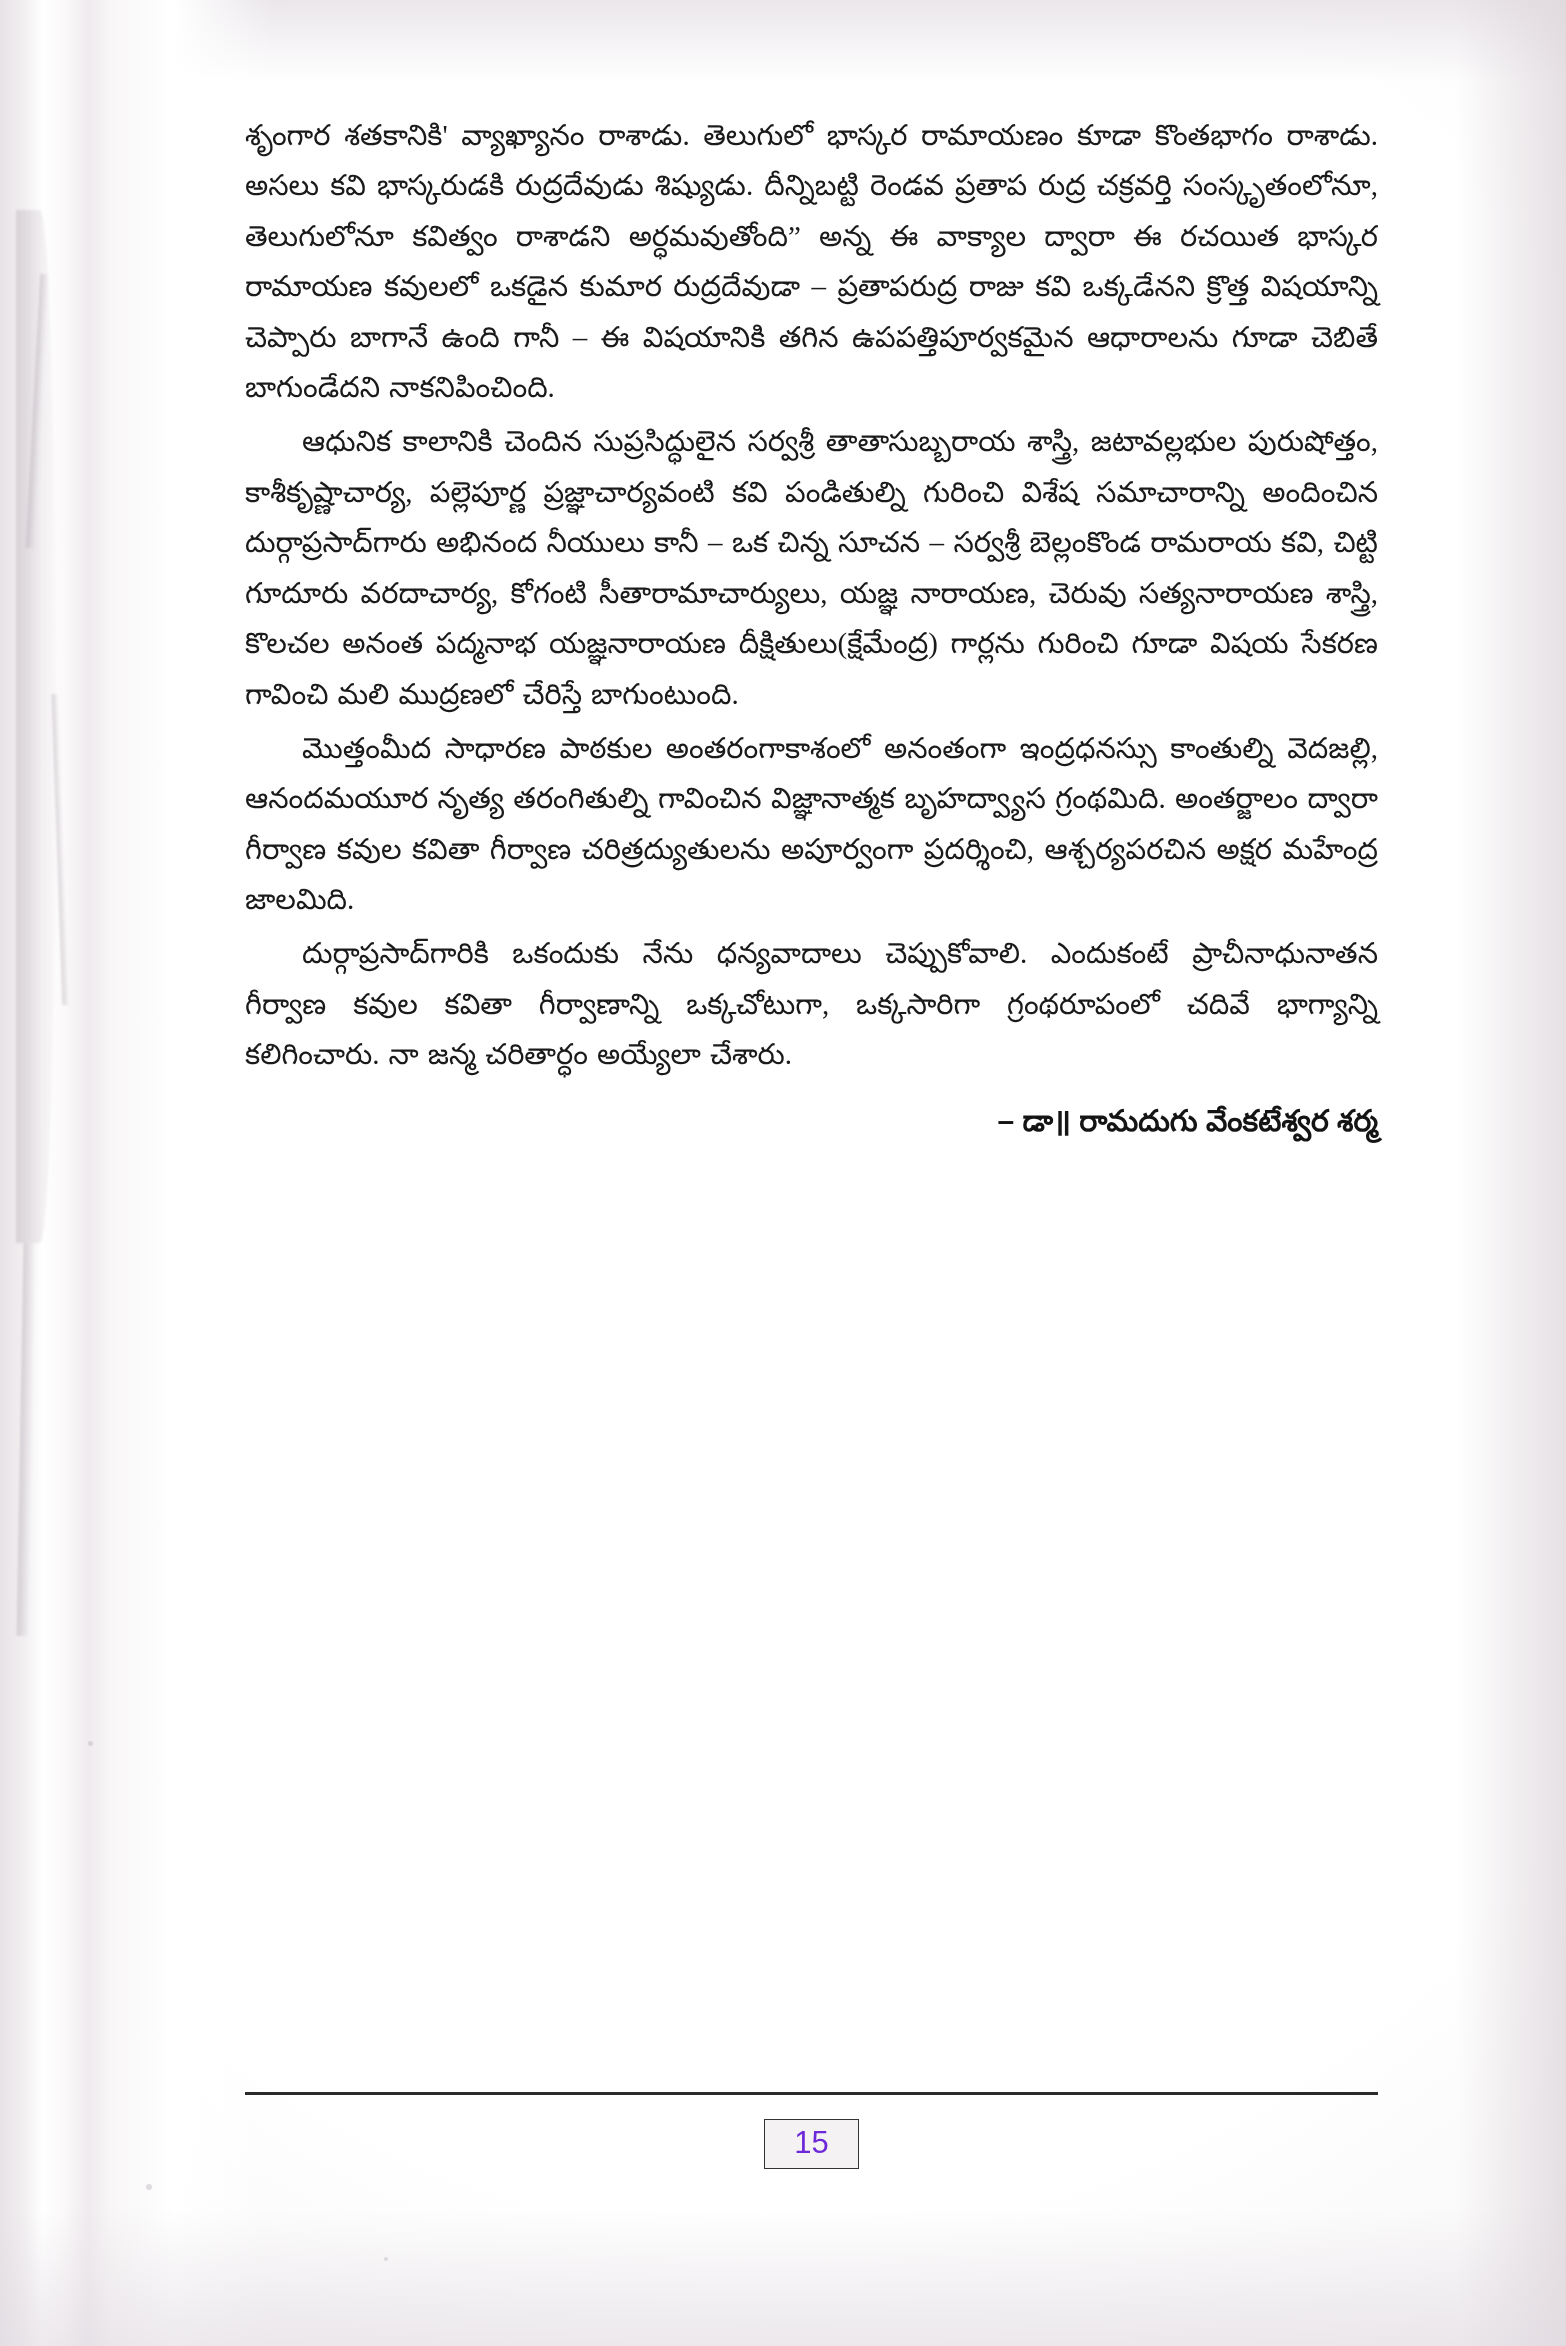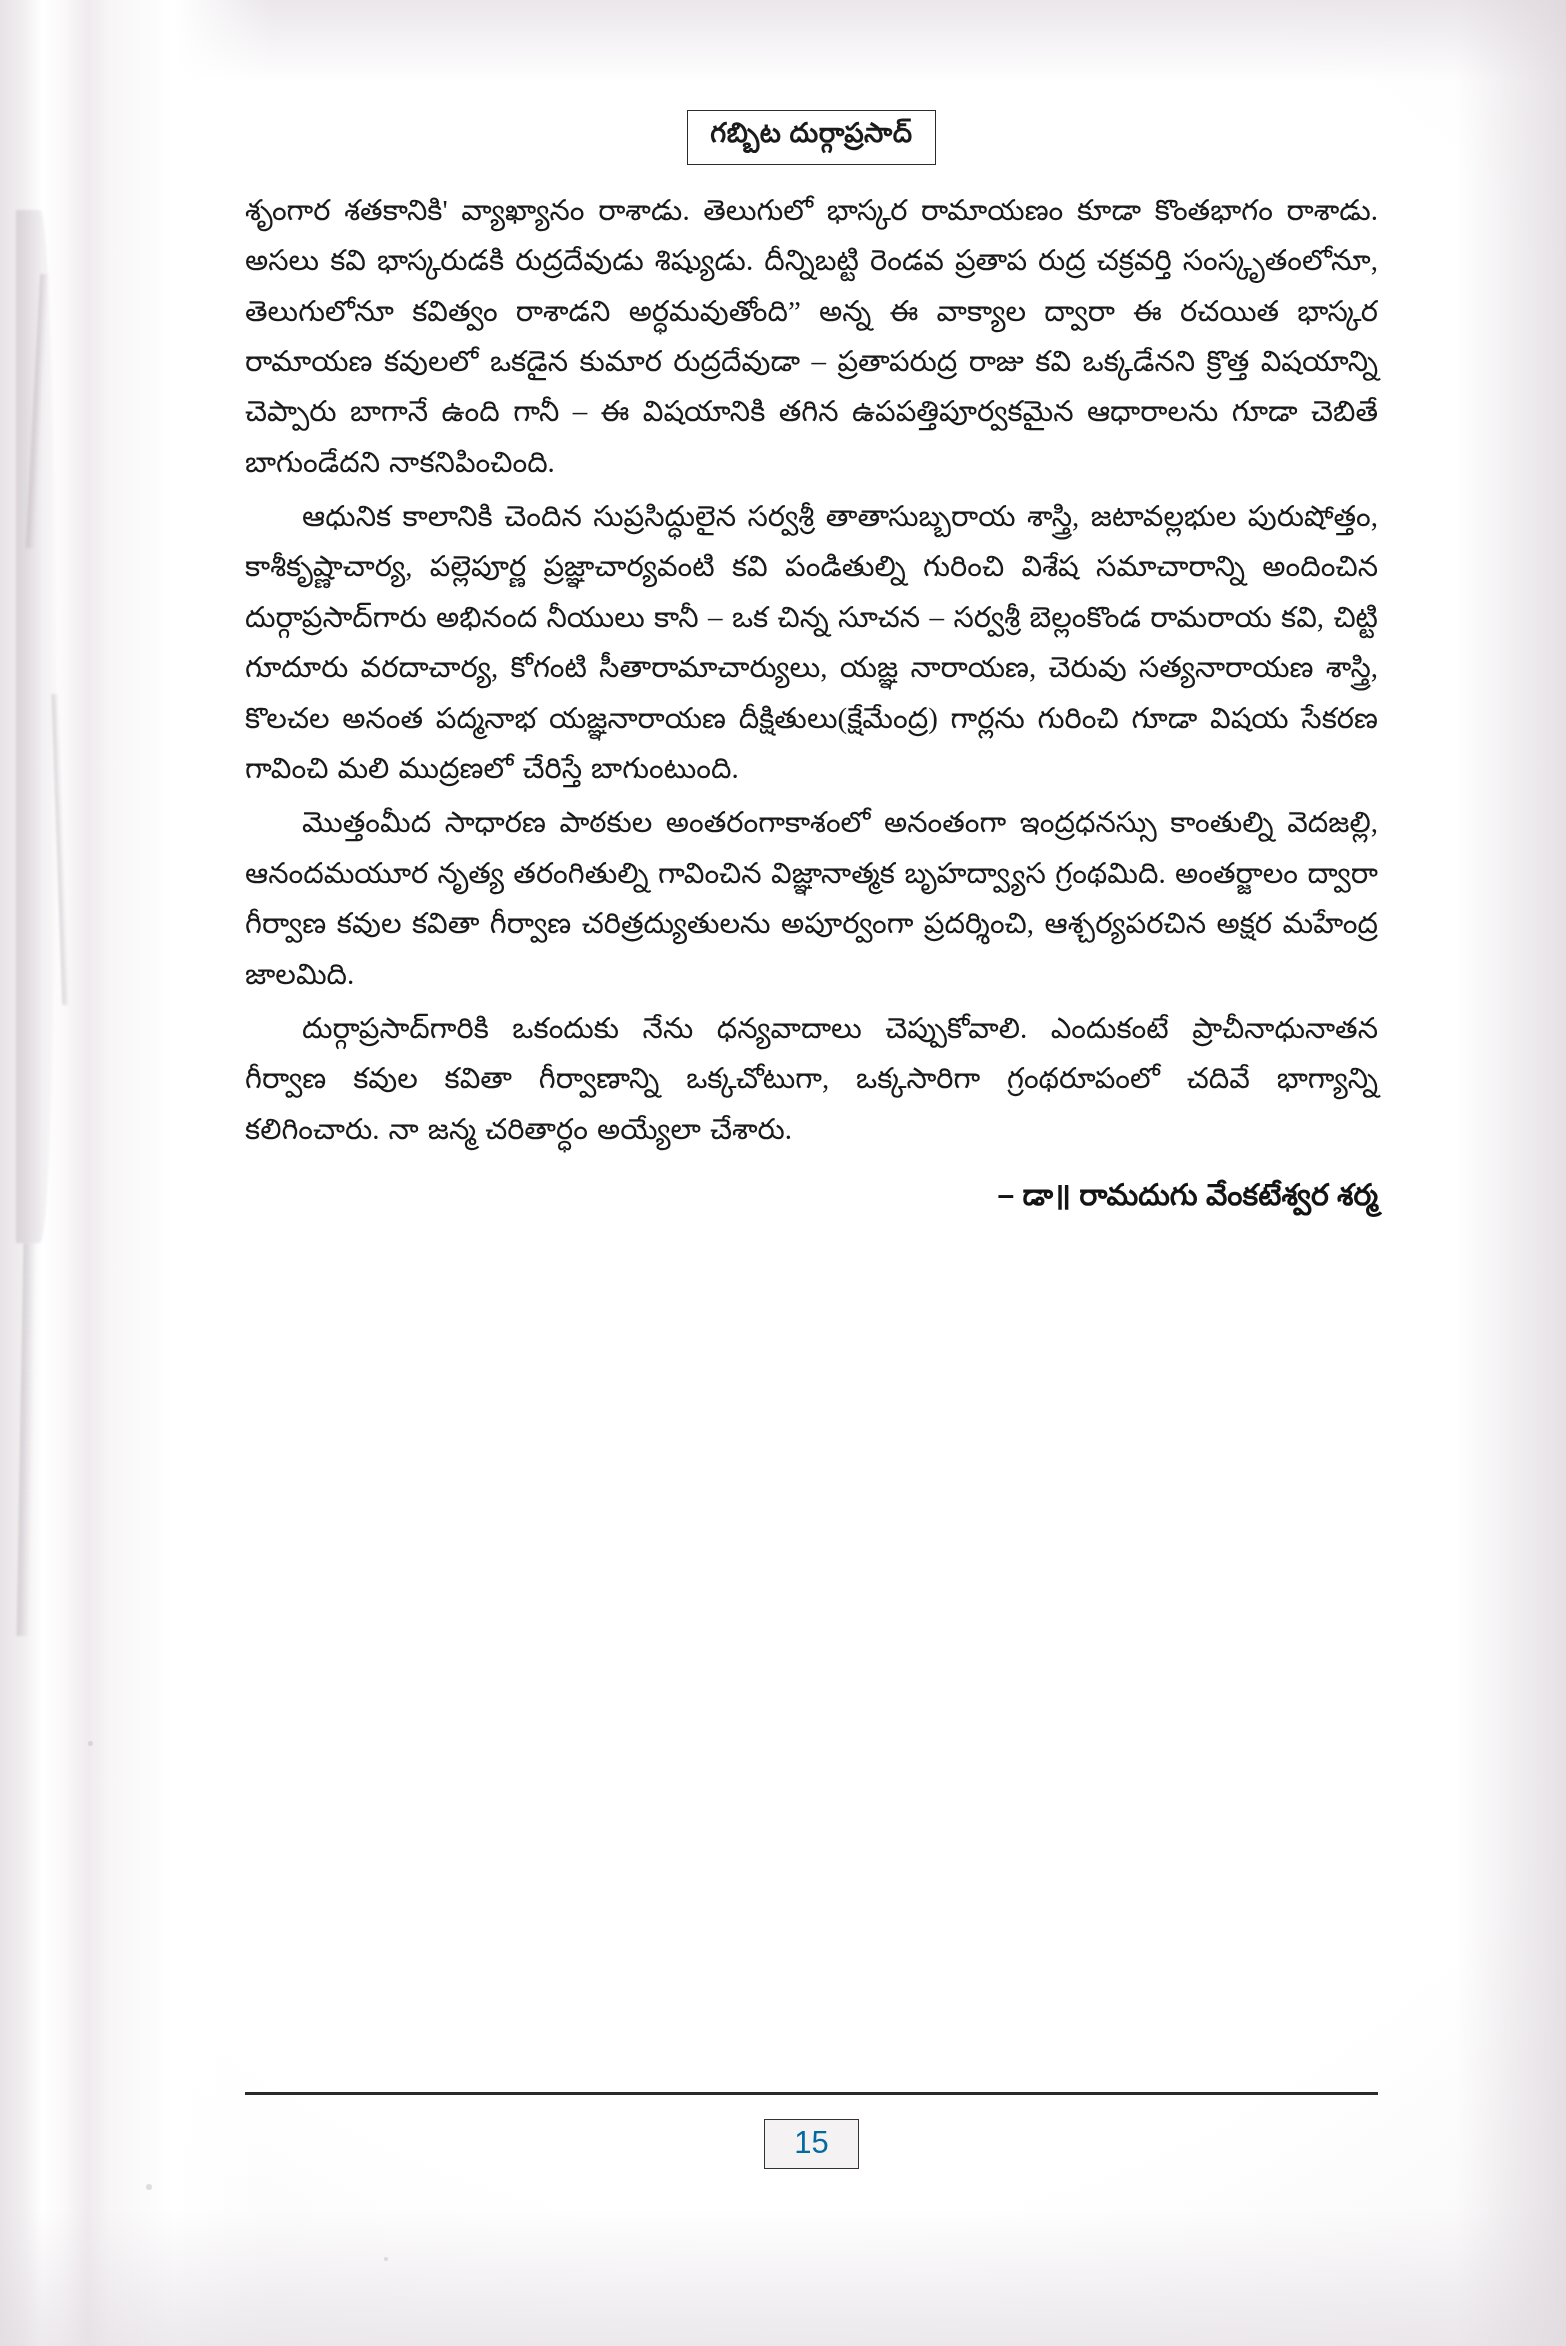--- a/index.html
+++ b/index.html
@@ -162,21 +162,21 @@
     justify-content: center;
     margin-top: 24px;
   }
   .page-number {
     border: 1.8px solid #333333;
     min-width: 68px;
     text-align: center;
     padding: 5.5px 12.8px 7.3px 12.8px;
     font-family: "Liberation Sans", sans-serif;
     font-size: 31px;
-    color: #0369a1;
+    color: #6d28d9;
     background: #f4f2f3;
   }
 </style>
 </head>
 <body>
 
 <div class="page">
   <div class="scan-edge-top"></div>
   <div class="scan-edge-left"></div>
   <div class="scan-fold-a"></div>
@@ -184,25 +184,20 @@
   <div class="scan-fold-c"></div>
   <div class="scan-edge-right"></div>
   <div class="scan-edge-bottom"></div>
 
   <div class="speck" style="left:146px; top:2184px; width:6.4px; height:6.4px;"></div>
   <div class="speck" style="left:88px; top:1741px; width:4.6px; height:4.6px;"></div>
   <div class="speck" style="left:384px; top:2257px; width:3.7px; height:3.7px;"></div>
 
   <div class="content">
 
-    <div class="header-box-wrap">
-      <div class="header-box">
-        <div class="header-title">గబ్బిట దుర్గాప్రసాద్</div>
-      </div>
-    </div>
 
     <div class="body-text">
       <p class="first">శృంగార శతకానికి' వ్యాఖ్యానం రాశాడు.  తెలుగులో భాస్కర రామాయణం కూడా కొంతభాగం రాశాడు.  అసలు కవి భాస్కరుడకి రుద్రదేవుడు శిష్యుడు. దీన్నిబట్టి రెండవ ప్రతాప రుద్ర చక్రవర్తి సంస్కృతంలోనూ, తెలుగులోనూ కవిత్వం రాశాడని అర్ధమవుతోంది” అన్న ఈ వాక్యాల ద్వారా ఈ రచయిత భాస్కర రామాయణ కవులలో ఒకడైన కుమార రుద్రదేవుడా – ప్రతాపరుద్ర రాజు కవి ఒక్కడేనని క్రొత్త విషయాన్ని చెప్పారు బాగానే ఉంది గానీ – ఈ విషయానికి తగిన ఉపపత్తిపూర్వకమైన ఆధారాలను గూడా చెబితే బాగుండేదని నాకనిపించింది.</p>
       <p class="indent">ఆధునిక కాలానికి చెందిన సుప్రసిద్ధులైన సర్వశ్రీ తాతాసుబ్బరాయ శాస్త్రి, జటావల్లభుల పురుషోత్తం, కాశీకృష్ణాచార్య, పల్లెపూర్ణ ప్రజ్ఞాచార్యవంటి కవి పండితుల్ని గురించి విశేష సమాచారాన్ని అందించిన దుర్గాప్రసాద్‌గారు అభినంద నీయులు కానీ – ఒక చిన్న సూచన – సర్వశ్రీ బెల్లంకొండ రామరాయ కవి, చిట్టి గూదూరు వరదాచార్య, కోగంటి సీతారామాచార్యులు, యజ్ఞ నారాయణ, చెరువు సత్యనారాయణ శాస్త్రి, కొలచల అనంత పద్మనాభ యజ్ఞనారాయణ దీక్షితులు(క్షేమేంద్ర) గార్లను గురించి గూడా విషయ సేకరణ గావించి మలి ముద్రణలో చేరిస్తే బాగుంటుంది.</p>
       <p class="indent">మొత్తంమీద సాధారణ పాఠకుల అంతరంగాకాశంలో అనంతంగా ఇంద్రధనస్సు కాంతుల్ని వెదజల్లి, ఆనందమయూర నృత్య తరంగితుల్ని గావించిన విజ్ఞానాత్మక బృహద్వ్యాస గ్రంథమిది.  అంతర్జాలం ద్వారా గీర్వాణ కవుల కవితా గీర్వాణ చరిత్రద్యుతులను అపూర్వంగా ప్రదర్శించి, ఆశ్చర్యపరచిన అక్షర మహేంద్ర జాలమిది.</p>
       <p class="indent">దుర్గాప్రసాద్‌గారికి ఒకందుకు నేను ధన్యవాదాలు చెప్పుకోవాలి. ఎందుకంటే ప్రాచీనాధునాతన గీర్వాణ కవుల కవితా గీర్వాణాన్ని ఒక్కచోటుగా, ఒక్కసారిగా గ్రంథరూపంలో చదివే భాగ్యాన్ని కలిగించారు.  నా జన్మ చరితార్ధం అయ్యేలా చేశారు.</p>
     </div>
 
     <div class="attribution">– డా॥ రామదుగు వేంకటేశ్వర శర్మ</div>
   </div>

